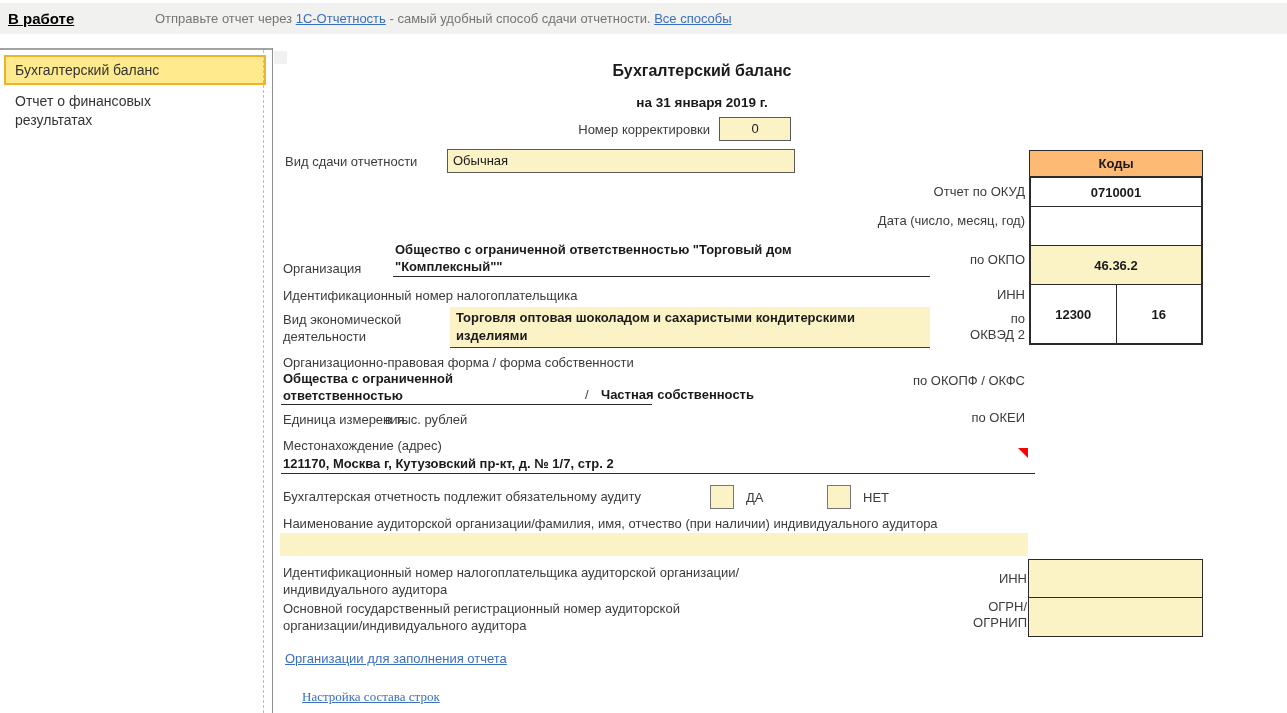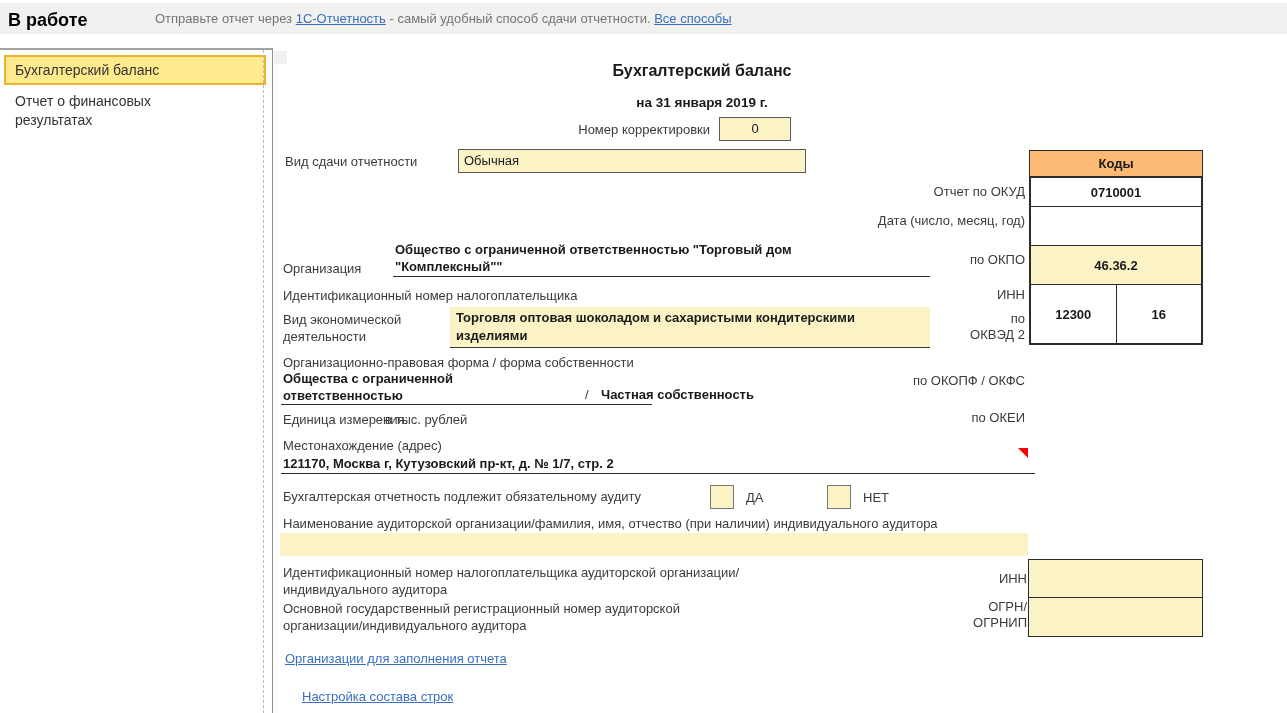--- a/index.html
+++ b/index.html
@@ -4,22 +4,22 @@
 <style>
   html,body{margin:0;padding:0}
   body{
     width:1287px;height:713px;position:relative;overflow:hidden;
     background:#fff;font-family:"Liberation Sans",sans-serif;color:#3b3b3b;
   }
   .abs{position:absolute}
 
   
   #topbar{left:0;top:3px;width:1287px;height:31px;background:#f1f1ef;}
-  #inwork{left:8px;top:10px;font-size:18px;font-weight:bold;color:#000;
-    cursor:pointer;}
+  #inwork{left:8px;top:10px;font-size:15px;font-weight:bold;color:#000;
+    text-decoration:underline;cursor:pointer;}
   #promo{left:155px;top:11px;font-size:13px;color:#757575;}
   .toplink{color:#3a6fbf;text-decoration:underline;cursor:pointer;}
   #topsep{left:0;top:48px;width:1287px;height:2px;background:#a3a3a3;}
 
   
   .side-item{font-size:14px;color:#333;cursor:pointer;}
   #side1{left:4px;top:55px;width:249px;height:26px;line-height:26px;
     background:#ffeb8d;border:2px solid #ecb42d;padding-left:9px;}
   #side2{left:15px;top:92px;width:185px;line-height:19px;}
   #splitter{left:263px;top:50px;height:663px;width:0;border-left:1px dashed #bdbdbd;}
@@ -39,21 +39,21 @@
   #title{left:272px;top:62px;width:860px;text-align:center;
     font-size:16px;font-weight:bold;color:#1a1a1a;}
   #subtitle{left:272px;top:95px;width:860px;text-align:center;
     font-size:13.5px;font-weight:bold;color:#1a1a1a;}
 
   #corr-label{left:460px;top:122px;width:250px;text-align:right;}
   #corr-field{left:719px;top:117px;width:70px;height:22px;line-height:22px;
     text-align:center;font-size:13px;color:#1a1a1a;cursor:text;}
   #kind-label{left:285px;top:154px;}
   #kind-field{left:447px;top:149px;width:341px;height:22px;line-height:22px;
-    padding-left:5px;font-size:13px;color:#1a1a1a;cursor:text;margin-left:11px;}
+    padding-left:5px;font-size:13px;color:#1a1a1a;cursor:text;}
 
   #org-value{left:395px;top:241px;width:450px;font-size:13px;line-height:17px;}
   #org-underline{left:393px;top:276px;width:537px;}
   #org-label{left:283px;top:261px;}
   #innrow-label{left:283px;top:288px;}
 
   #act-label{left:283px;top:311px;width:140px;line-height:17px;}
   #act-field{left:450px;top:307px;width:468px;padding:2px 6px;font-size:13px;
     line-height:18px;border-bottom:1px solid #3a3a3a;cursor:text;}
 
@@ -84,21 +84,21 @@
 
   #audinn-label{left:283px;top:564px;width:505px;line-height:17px;}
   #audinn-rlabel{left:927px;top:571px;width:100px;}
   #audinn-field{left:1028px;top:559px;width:173px;height:37px;border:1px solid #2b2b2b;cursor:text;}
   #audogrn-label{left:283px;top:600px;width:420px;line-height:17px;}
   #audogrn-rlabel{left:927px;top:599px;width:100px;line-height:16px;}
   #audogrn-field{left:1028px;top:597px;width:173px;height:38px;border:1px solid #2b2b2b;cursor:text;}
 
   .formlink{font-size:13px;color:#3a6fbf;text-decoration:underline;cursor:pointer;}
   #link-orgs{left:285px;top:651px;}
-  #link-rows{left:302px;top:689px;}
+  #link-rows{left:302px;top:689px;font-family:Liberation Serif, serif;}
 
   
   .codelbl{width:200px;text-align:right;}
   #rl-okud{left:825px;top:184px;}
   #rl-date{left:775px;top:213px;width:250px;}
   #rl-okpo{left:825px;top:252px;}
   #rl-inn{left:825px;top:287px;}
   #rl-okved1{left:825px;top:311px;}
   #rl-okved2{left:825px;top:327px;}
   #rl-okopf{left:825px;top:373px;}

